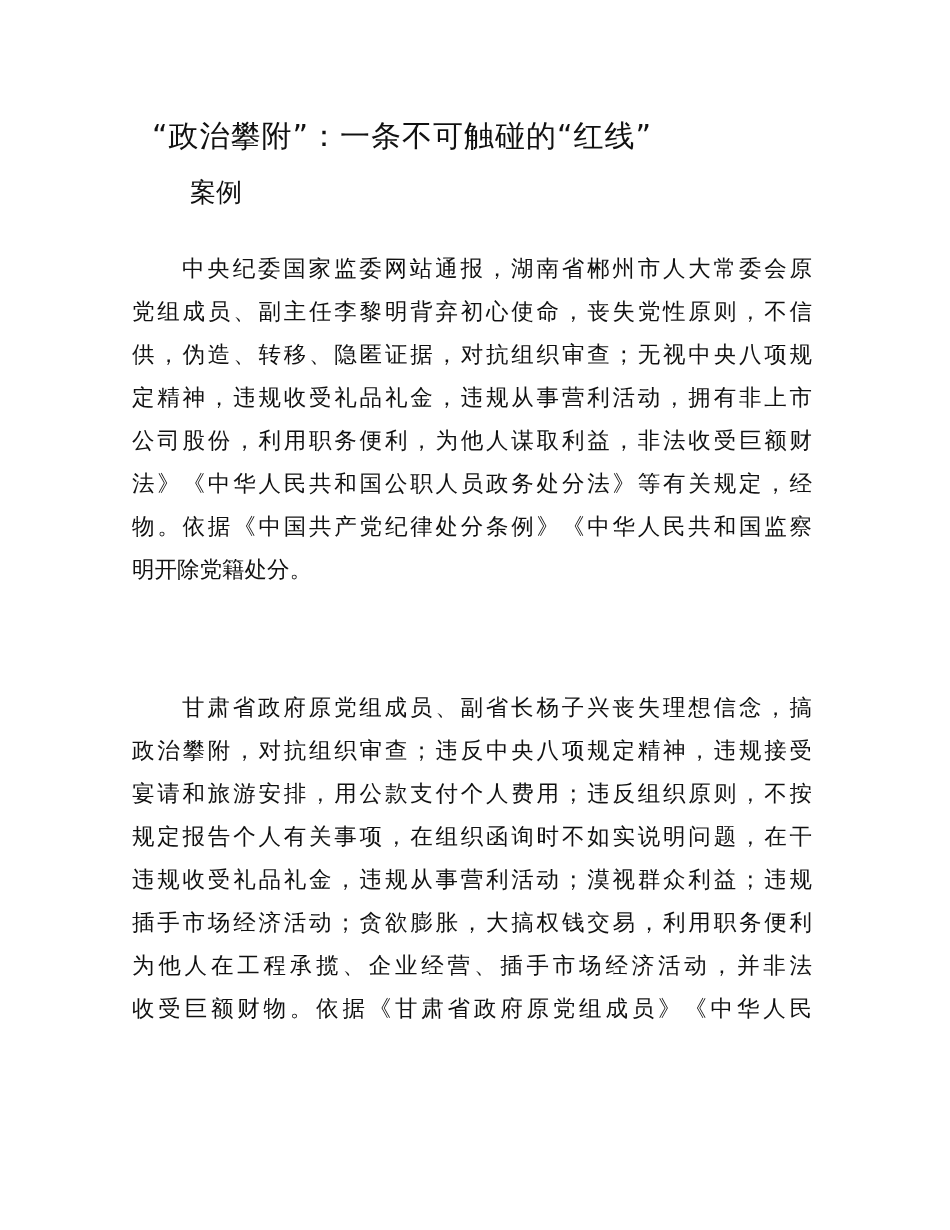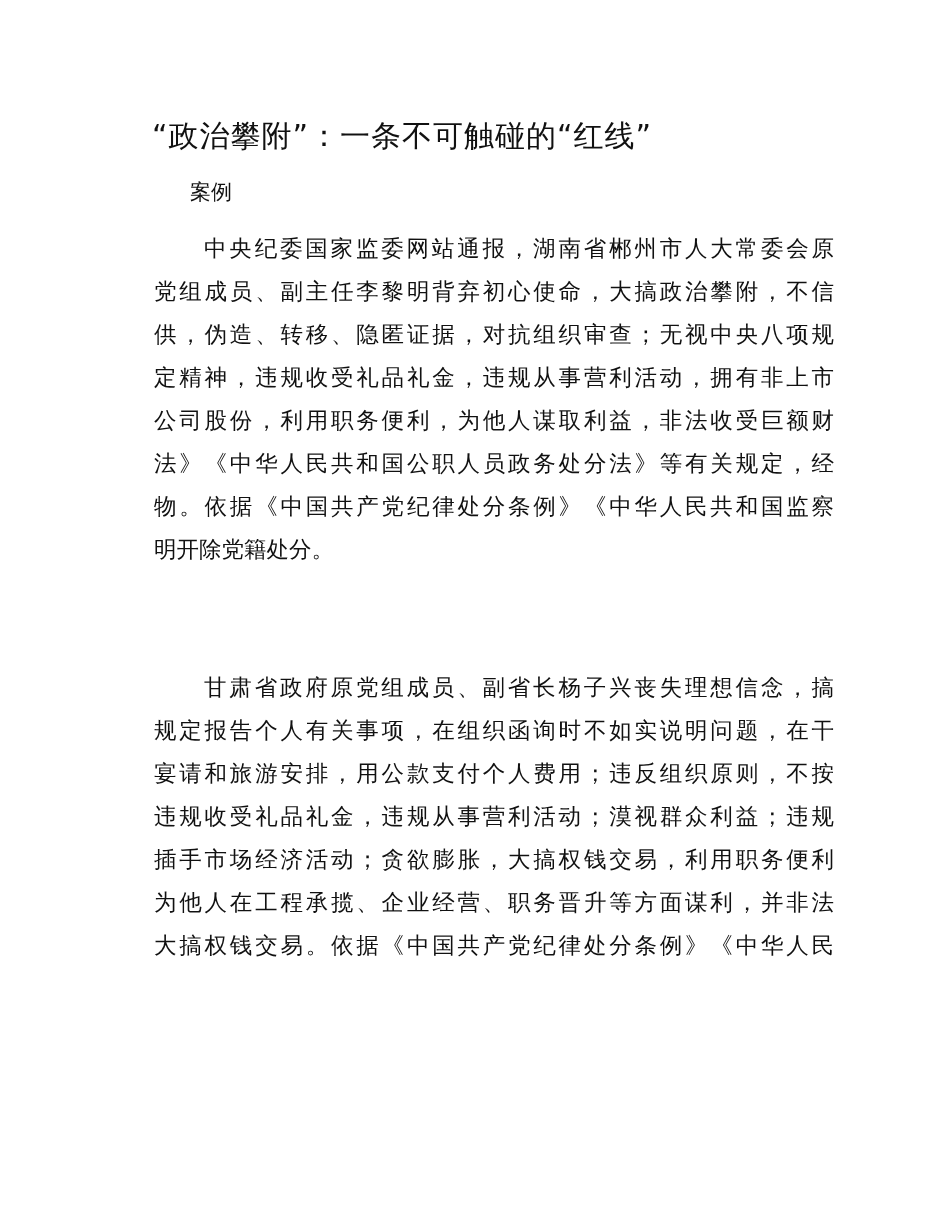--- a/index.html
+++ b/index.html
@@ -1,48 +1,49 @@
 <!DOCTYPE html>
 <html><head>
 <meta charset="utf-8">
 <style>
   html, body { margin: 0; padding: 0; background: #ffffff; }
   body { width: 950px; height: 1230px; position: relative; overflow: hidden;
          font-family: "DejaVu Sans", "Liberation Sans", sans-serif; color: #111; }
   .title { position: absolute; left: 0; width: 804px; top: 112px; text-align: center;
            font-size: 30px; line-height: 48px; letter-spacing: 1px; }
-  .heading { position: absolute; left: 190px; top: 174px; font-size: 21px; line-height: 36px; }
-  .para { position: absolute; left: 154px; width: 680px; }
+  .heading { position: absolute; left: 190px; top: 174px; font-size: 26px; line-height: 36px; }
+  .para { position: absolute; left: 132px; width: 680px; margin-top: 20px; }
   .line { display: block; height: 43px; font-size: 22.5px; line-height: 43px; white-space: nowrap;
           text-align: justify; text-align-last: justify; }
   .line.indent { padding-left: 50px; }
   .line.last { text-align-last: left; }
   #p1 { top: 227px; }
   #p2 { top: 666px; }
 </style>
 </head>
 <body>
 
 <div>
   <div class="title">“政治攀附”：一条不可触碰的“红线”</div>
   <div class="heading">案例</div>
 
   <div class="para" id="p1">
     <span class="line indent">中央纪委国家监委网站通报，湖南省郴州市人大常委会原</span>
-    <span class="line">党组成员、副主任李黎明背弃初心使命，大搞政治攀附，不信</span>
+    <span class="line">党组成员、副主任李黎明背弃初心使命，丧失党性原则，不信</span>
     <span class="line">供，伪造、转移、隐匿证据，对抗组织审查；无视中央八项规</span>
     <span class="line">定精神，违规收受礼品礼金，违规从事营利活动，拥有非上市</span>
     <span class="line">公司股份，利用职务便利，为他人谋取利益，非法收受巨额财</span>
     <span class="line">法》《中华人民共和国公职人员政务处分法》等有关规定，经</span>
     <span class="line">物。依据《中国共产党纪律处分条例》《中华人民共和国监察</span>
     <span class="line last">明开除党籍处分。</span>
   </div>
 
   <div class="para" id="p2">
     <span class="line indent">甘肃省政府原党组成员、副省长杨子兴丧失理想信念，搞</span>
+    <span class="line">政治攀附，对抗组织审查；违反中央八项规定精神，违规接受</span>
+    <span class="line">宴请和旅游安排，用公款支付个人费用；违反组织原则，不按</span>
     <span class="line">规定报告个人有关事项，在组织函询时不如实说明问题，在干</span>
-    <span class="line">宴请和旅游安排，用公款支付个人费用；违反组织原则，不按</span>
     <span class="line">违规收受礼品礼金，违规从事营利活动；漠视群众利益；违规</span>
     <span class="line">插手市场经济活动；贪欲膨胀，大搞权钱交易，利用职务便利</span>
-    <span class="line">为他人在工程承揽、企业经营、职务晋升等方面谋利，并非法</span>
-    <span class="line">大搞权钱交易。依据《中国共产党纪律处分条例》《中华人民</span>
+    <span class="line">为他人在工程承揽、企业经营、插手市场经济活动，并非法</span>
+    <span class="line">收受巨额财物。依据《甘肃省政府原党组成员》《中华人民</span>
   </div>
 </div>
 
 </body></html>

